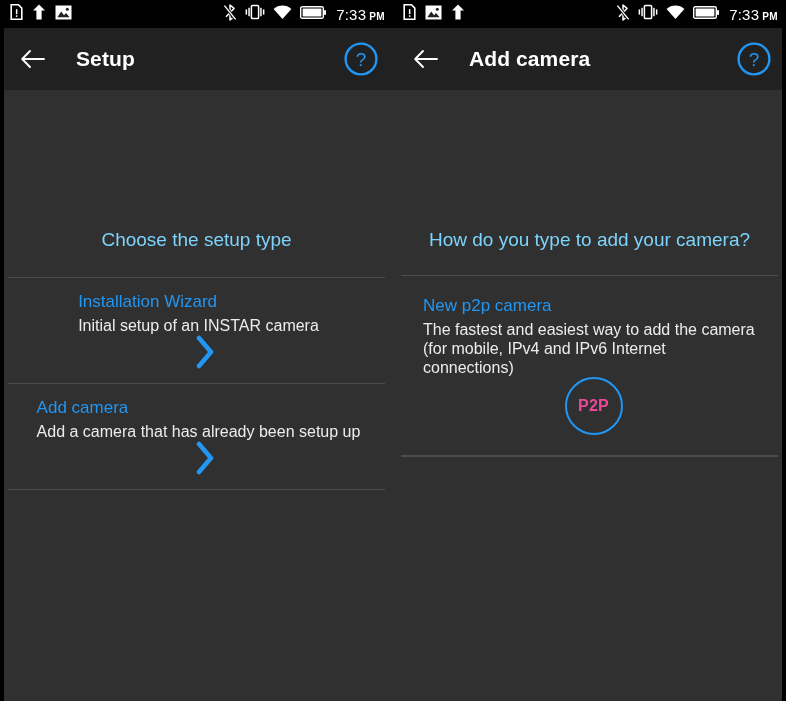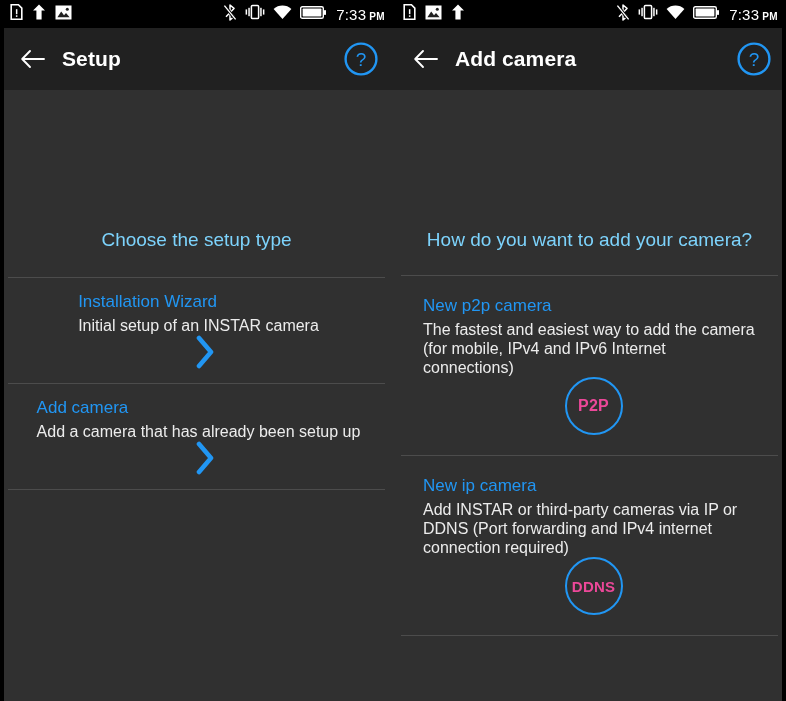--- a/index.html
+++ b/index.html
@@ -70,21 +70,21 @@
   }
   .back-btn {
     width: 34px; height: 34px;
     display: flex; align-items: center; justify-content: center;
     flex: 0 0 34px;
   }
   .appbar-title {
     color: #ffffff;
     font-size: 21px;
     font-weight: 700;
-    margin-left: 12px;
+    margin-left: 26px;
     letter-spacing: 0.1px;
     white-space: nowrap;
   }
   .help-btn {
     margin-left: auto;
     width: 36px; height: 36px;
     display: flex; align-items: center; justify-content: center;
     flex: 0 0 36px;
   }
 
@@ -345,44 +345,35 @@
       <div class="help-btn">
         <svg width="34" height="34" viewBox="0 0 34 34">
             <circle cx="17" cy="17" r="15.4" fill="none" stroke="#2196f3" stroke-width="2.4"></circle>
             <text x="17" y="24.2" text-anchor="middle" font-family="Liberation Sans, sans-serif" font-size="19" font-weight="400" fill="#2196f3">?</text>
           </svg>
       </div>
     </div>
 
     <div class="content">
       <div class="right-top-pad"></div>
-      <div class="section-heading">How do you want to add your camera?</div>
+      <div class="section-heading">How do you type to add your camera?</div>
       <div style="height:20px"></div>
       <div class="divider"></div>
 
       <div class="list-item" style="padding-top:18px;padding-bottom:20px;justify-content:center;">
         <div class="li-text">
           <div class="li-title">New p2p camera</div>
           <div class="li-sub">The fastest and easiest way to add the camera (for mobile, IPv4 and IPv6 Internet connections)</div>
         </div>
         <div class="badge">
           <span>P2P</span>
         </div>
       </div>
 
       <div class="divider"></div>
 
-      <div class="list-item" style="padding-top:18px;padding-bottom:20px;">
-        <div class="li-text">
-          <div class="li-title">New ip camera</div>
-          <div class="li-sub">Add INSTAR or third-party cameras via IP or DDNS (Port forwarding and IPv4 internet connection required)</div>
-        </div>
-        <div class="badge small-txt">
-          <span>DDNS</span>
-        </div>
-      </div>
 
       <div class="divider"></div>
       <div class="spacer"></div>
     </div>
   </div>
 
 </div>
 
 </body></html>

